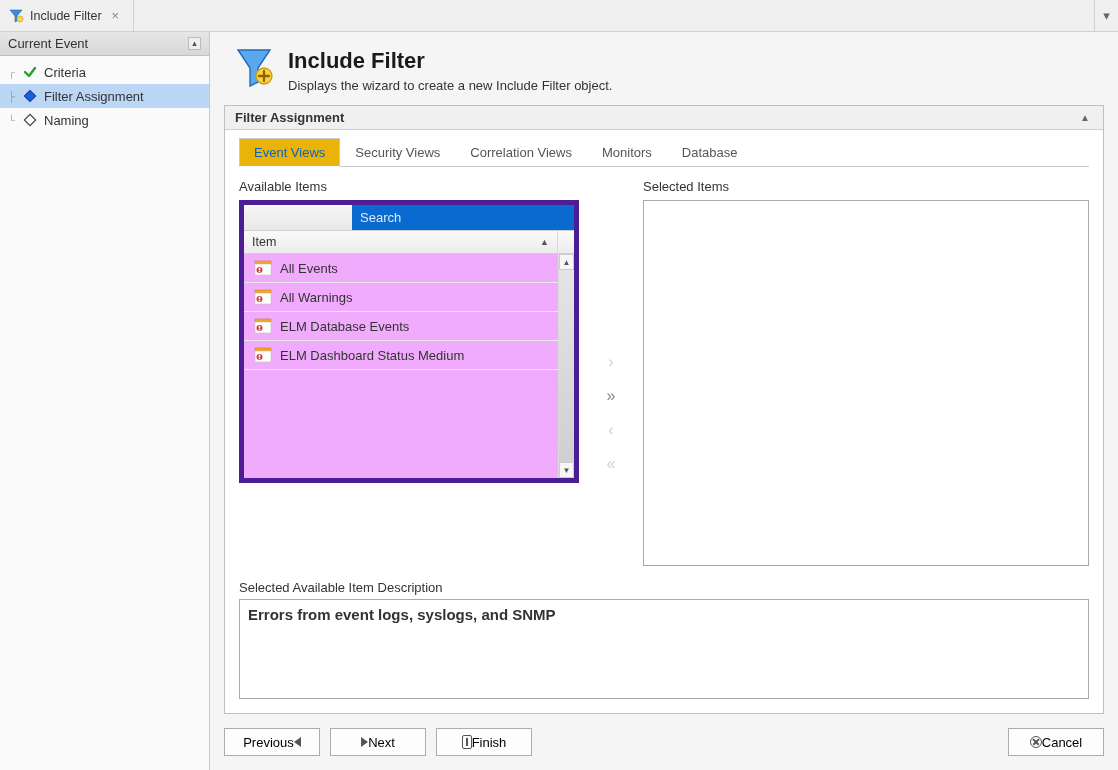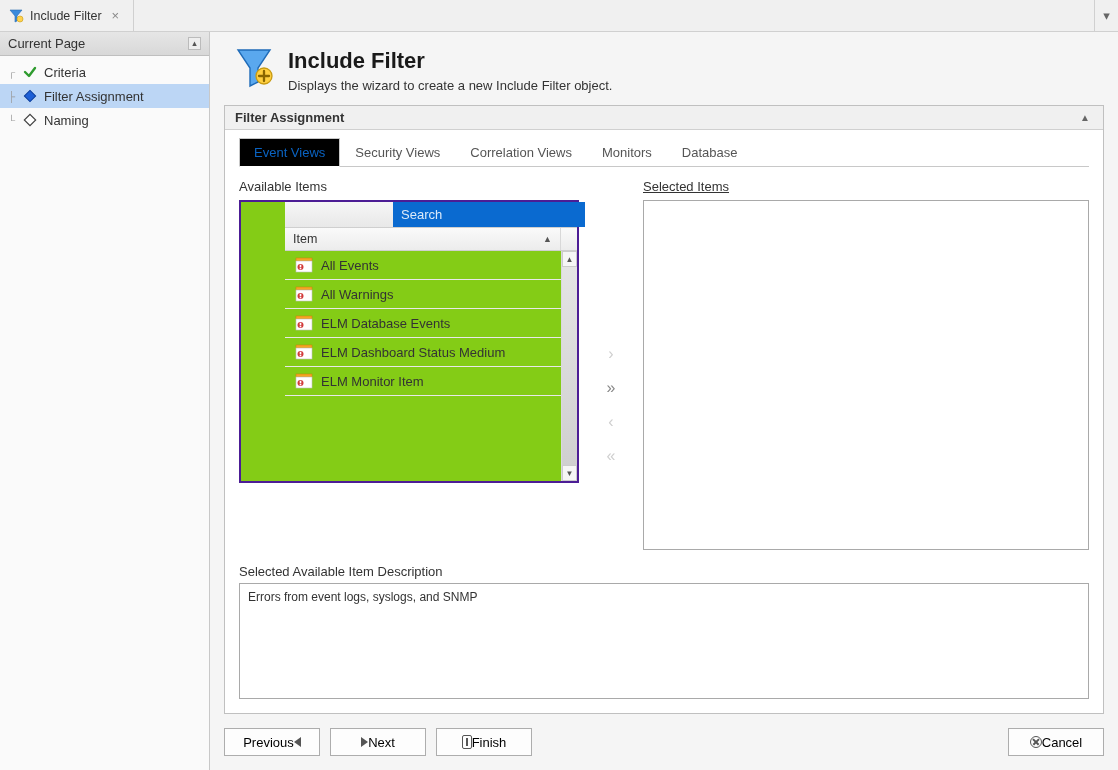--- a/index.html
+++ b/index.html
@@ -33,30 +33,30 @@
 
 
 .panel-wrap { flex: 1; margin: 0 14px 6px 14px; border: 1px solid #c0c0c0; background: #ffffff; display: flex; flex-direction: column; position: relative; }
 .panel-title { background: #f0f0f0; border-bottom: 1px solid #d0d0d0; padding: 4px 10px; font-weight: 600; font-size: 13px; display: flex; justify-content: space-between; align-items: center; }
 .panel-title .collapse { font-size: 10px; color: #666; width: 16px; text-align: center; }
 .panel-body { flex: 1; padding: 8px 14px 14px 14px; display: flex; flex-direction: column; overflow: hidden; }
 
 
 .inner-tabs { display: flex; border-bottom: 1px solid #c8c8c8; font-size: 13px; }
 .inner-tab { padding: 6px 14px; color: #555; cursor: pointer; border: 1px solid transparent; border-bottom: none; margin-bottom: -1px; }
-.inner-tab.active { color: #0a63c2; border-color: #c8c8c8; background: #000000; border-bottom: 1px solid #fff; }
+.inner-tab.active { color: #0a63c2; border-color: #c8c8c8; background: #eab308; border-bottom: 1px solid #fff; }
 
 
 .dual { display: flex; gap: 14px; margin-top: 12px; flex: 1; min-height: 0; }
 .col { display: flex; flex-direction: column; }
 .col.left { width: 340px; }
 .col.middle { width: 36px; align-items: center; justify-content: center; gap: 10px; padding-top: 80px; }
-.col.right { flex: 1; text-decoration: underline; }
+.col.right { flex: 1; }
 .col-label { font-size: 13px; margin-bottom: 6px; }
-.listbox { border: 2px solid #4c1d95; background: #84cc16; display: flex; flex-direction: column; height: 283px; padding-left: 44px; }
+.listbox { border: 5px solid #4c1d95; background: #f0abfc; display: flex; flex-direction: column; height: 283px; }
 .search-row { background: linear-gradient(#f6f6f6,#e8e8e8); border-bottom: 1px solid #cfcfcf; display: flex; height: 26px; }
 .search-row .pad { flex: 0 0 108px; }
 .search-row input { flex: 1; background: #0a6ad0; border: none; color: #fff; padding: 0 8px; font-size: 13px; outline: none; }
 .search-row input::placeholder { color: #dceaf9; }
 .header-row { display: flex; background: linear-gradient(#fafafa,#ececec); border-bottom: 1px solid #cfcfcf; font-size: 12.5px; }
 .header-row .hcell { flex: 1; padding: 4px 8px; border-right: 1px solid #d8d8d8; display: flex; justify-content: space-between; align-items: center; }
 .header-row .sort { font-size: 9px; color: #555; }
 .header-row .scrollcell { width: 16px; }
 .rows { flex: 1; overflow: hidden; position: relative; }
 .rows-inner { position: absolute; inset: 0 16px 0 0; overflow: hidden; }
@@ -67,21 +67,21 @@
 .vscroll .btn { height: 16px; background: #f6f6f6; border: 1px solid #ccc; font-size: 8px; color: #555; display: flex; align-items: center; justify-content: center; }
 .vscroll .thumb { flex: 1; margin: 0; background: linear-gradient(#e4e4e4,#d0d0d0); }
 
 .selected-box { border: 1px solid #a9a9a9; background: #fff; flex: 1; height: 297px; }
 
 .move-btn { width: 30px; height: 24px; color: #cfcfcf; font-size: 16px; display: flex; align-items: center; justify-content: center; background: transparent; border: none; }
 .move-btn.active { color: #888; }
 
 
 .desc-label { font-size: 13px; margin-top: 14px; margin-bottom: 4px; }
-.desc-box { border: 1px solid #a9a9a9; background: #fff; height: 116px; padding: 6px 8px; font-size: 12px; }
+.desc-box { border: 1px solid #a9a9a9; background: #fff; height: 100px; padding: 6px 8px; font-size: 15px; font-weight: bold; }
 
 
 .footer { display: flex; gap: 10px; padding: 8px 14px 14px 14px; align-items: center; }
 .footer .spacer { flex: 1; }
 .wbtn { min-width: 96px; height: 28px; border: 1px solid #adadad; background: #fdfdfd; font-size: 13px; display: inline-flex; align-items: center; justify-content: center; gap: 0; cursor: pointer; }
 .tri-left { width: 0; height: 0; border-top: 5px solid transparent; border-bottom: 5px solid transparent; border-right: 7px solid #555; }
 .tri-right { width: 0; height: 0; border-top: 5px solid transparent; border-bottom: 5px solid transparent; border-left: 7px solid #555; }
 </style>
 </head>
 <body>
@@ -98,21 +98,21 @@
     <span class="tab-close">×</span>
   </div>
   <div class="spacer"></div>
   <div class="dropdown">▾</div>
 </div>
 
 <div class="main">
 
   <div class="sidebar">
     <div class="sidebar-header">
-      <span>Current Page</span>
+      <span>Current Event</span>
       <span class="scroll-btn">▴</span>
     </div>
     <div class="tree">
       <div class="tree-item">
         <span class="tree-conn">┌</span>
         <span class="tree-icon">
           <svg viewBox="0 0 16 16" width="16" height="16">
               <path d="M3 8 L7 12 L13 4" fill="none" stroke="#2e9b2e" stroke-width="2.4" stroke-linecap="round" stroke-linejoin="round"></path>
             </svg>
         </span>
@@ -219,30 +219,20 @@
                     <div class="row">
                       <span class="row-icon"><svg viewBox="0 0 18 16" width="18" height="16">
                           <rect x="1" y="1" width="16" height="3" fill="#f5a623" stroke="#c77d0a" stroke-width="0.5"></rect>
                           <rect x="1" y="4" width="16" height="11" fill="#fff" stroke="#c0c0c0" stroke-width="0.6"></rect>
                           <circle cx="5.5" cy="10" r="3" fill="#d23b3b"></circle>
                           <rect x="4.7" y="7.8" width="1.6" height="2.6" fill="#fff"></rect>
                           <rect x="4.7" y="11" width="1.6" height="1.3" fill="#fff"></rect>
                         </svg></span>
                       <span>ELM Dashboard Status Medium</span>
                     </div>
-                    <div class="row">
-                      <span class="row-icon"><svg viewBox="0 0 18 16" width="18" height="16">
-                          <rect x="1" y="1" width="16" height="3" fill="#f5a623" stroke="#c77d0a" stroke-width="0.5"></rect>
-                          <rect x="1" y="4" width="16" height="11" fill="#fff" stroke="#c0c0c0" stroke-width="0.6"></rect>
-                          <circle cx="5.5" cy="10" r="3" fill="#d23b3b"></circle>
-                          <rect x="4.7" y="7.8" width="1.6" height="2.6" fill="#fff"></rect>
-                          <rect x="4.7" y="11" width="1.6" height="1.3" fill="#fff"></rect>
-                        </svg></span>
-                      <span>ELM Monitor Item</span>
-                    </div>
                   </div>
                 <div class="vscroll">
                   <div class="btn">▲</div>
                   <div class="thumb"></div>
                   <div class="btn">▼</div>
                 </div>
               </div>
             </div>
           </div>
 

